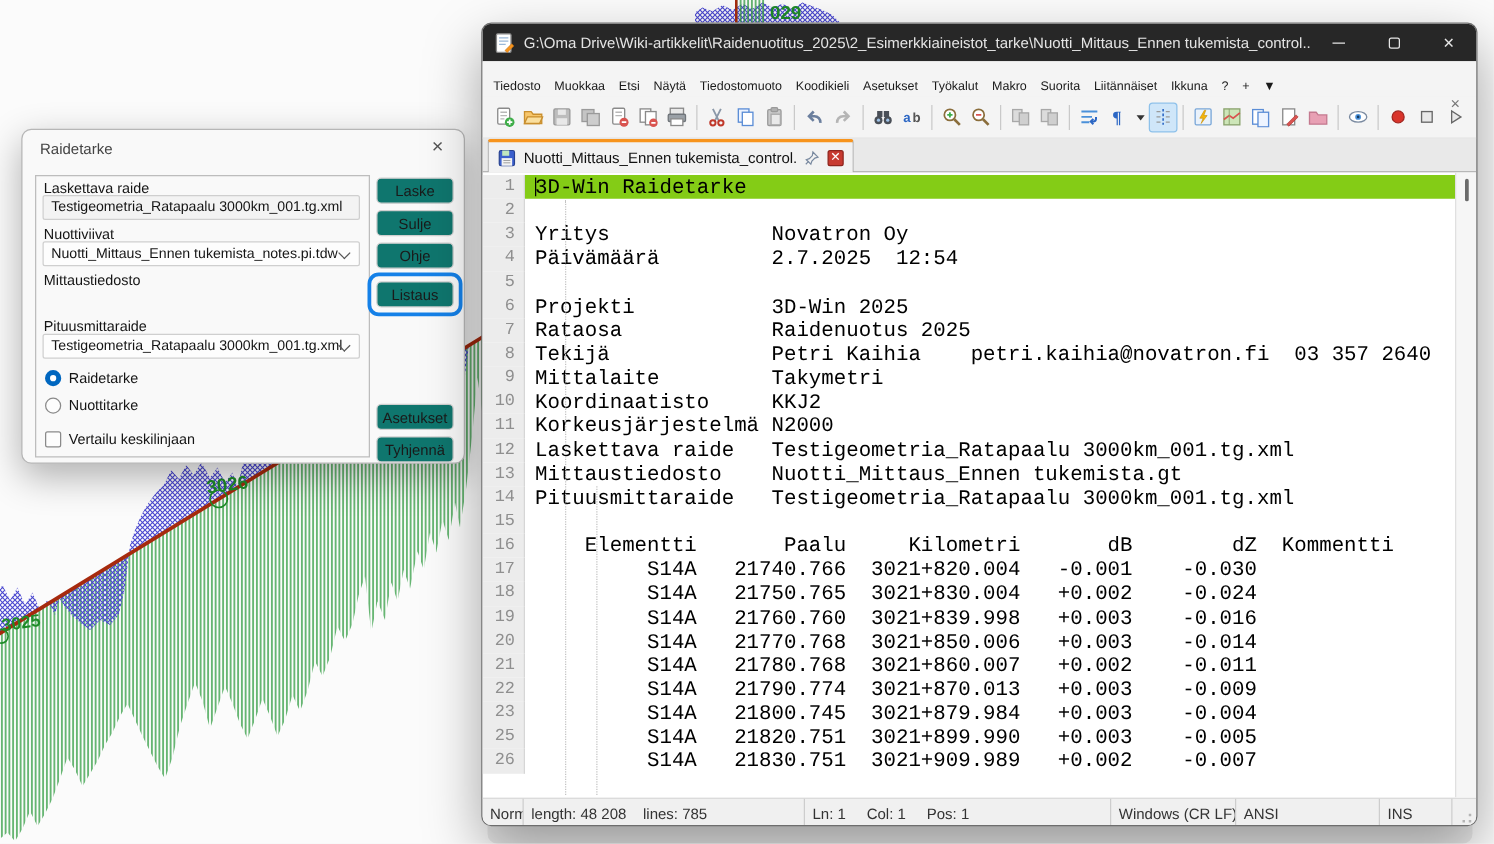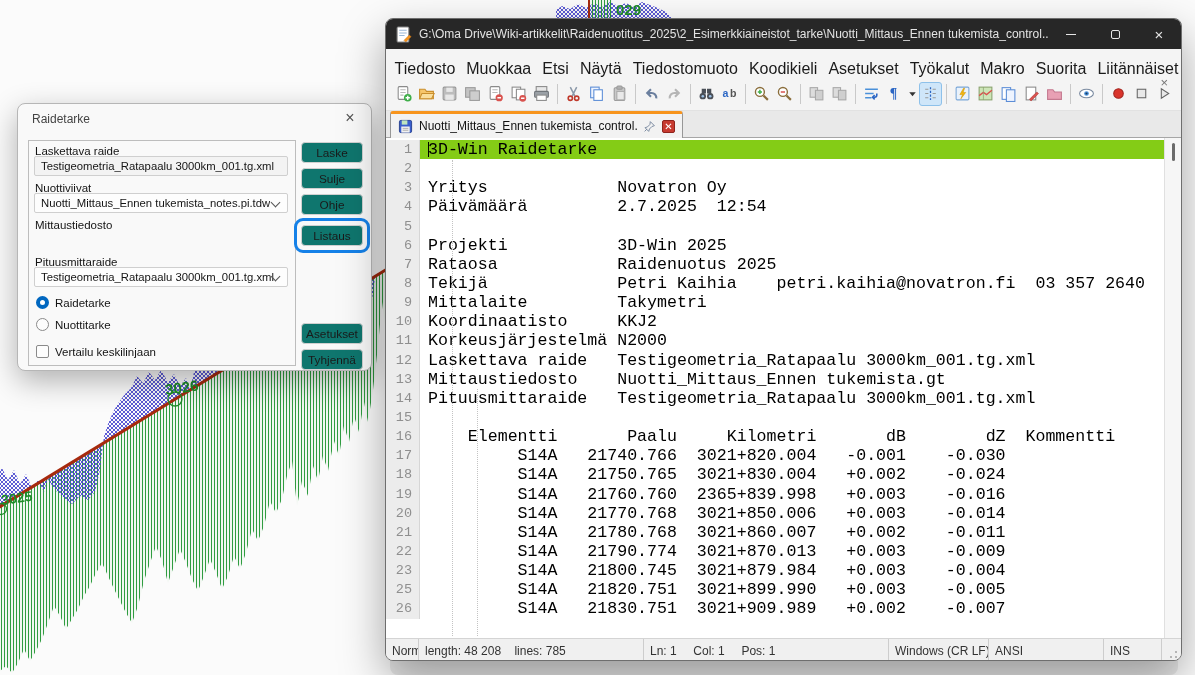--- a/index.html
+++ b/index.html
@@ -45,21 +45,21 @@
   .titlebar { height:30px; background:#272727; display:flex; align-items:center; padding-left:9px; }
   .titlebar .ticon { width:17px; height:17px; margin-right:7px; flex:0 0 auto; }
   .title-text { font-size:12px; color:#e4e4e4; white-space:nowrap; overflow:hidden; flex:1; }
   .wc { width:44px; height:30px; display:flex; align-items:center; justify-content:center; flex:0 0 auto; }
   .wc-min { width:10px; border-top:1px solid #e6e6e6; }
   .wc-max { width:9px; height:9px; border:1px solid #e6e6e6; border-radius:2px; }
   .wc-close { color:#e6e6e6; font-size:15px; line-height:15px; }
 
   .menubar { height:28px; background:#f4f4f4; display:flex; align-items:center;
     padding-left:3px; white-space:nowrap; }
-  .menu-item { padding:0 5.5px; font-size:16px; color:#1a1a1a; height:22px;
+  .menu-item { padding:0 5.5px; font-size:10px; color:#1a1a1a; height:22px;
     display:flex; align-items:center;margin-top:12px; }
   .menu-close { position:absolute; right:13px; top:56px; font-size:13px; color:#777; }
 
   .toolbar { height:34px; background:#f4f4f4; display:flex; align-items:center;
     padding-left:6px; border-bottom:1px solid #e2e2e2; }
   .tbtn { width:23px; height:24px; display:flex; align-items:center; justify-content:center;
     border-radius:3px; flex:0 0 auto; }
   .tbtn.small { width:13px; }
   .tbtn.active { background:#cfe6f9; border:1px solid #8ec1ea; }
   .tsep { width:1px; height:20px; background:#c9c9c9; margin:0 4px; flex:0 0 auto; }
@@ -510,21 +510,21 @@
         <div class="line">
           <span class="ln">17</span>
           <span class="lt">         S14A   21740.766  3021+820.004   -0.001    -0.030</span>
         </div>
         <div class="line">
           <span class="ln">18</span>
           <span class="lt">         S14A   21750.765  3021+830.004   +0.002    -0.024</span>
         </div>
         <div class="line">
           <span class="ln">19</span>
-          <span class="lt">         S14A   21760.760  2365+839.998   +0.003    -0.016</span>
+          <span class="lt">         S14A   21760.760  3021+839.998   +0.003    -0.016</span>
         </div>
         <div class="line">
           <span class="ln">20</span>
           <span class="lt">         S14A   21770.768  3021+850.006   +0.003    -0.014</span>
         </div>
         <div class="line">
           <span class="ln">21</span>
           <span class="lt">         S14A   21780.768  3021+860.007   +0.002    -0.011</span>
         </div>
         <div class="line">

